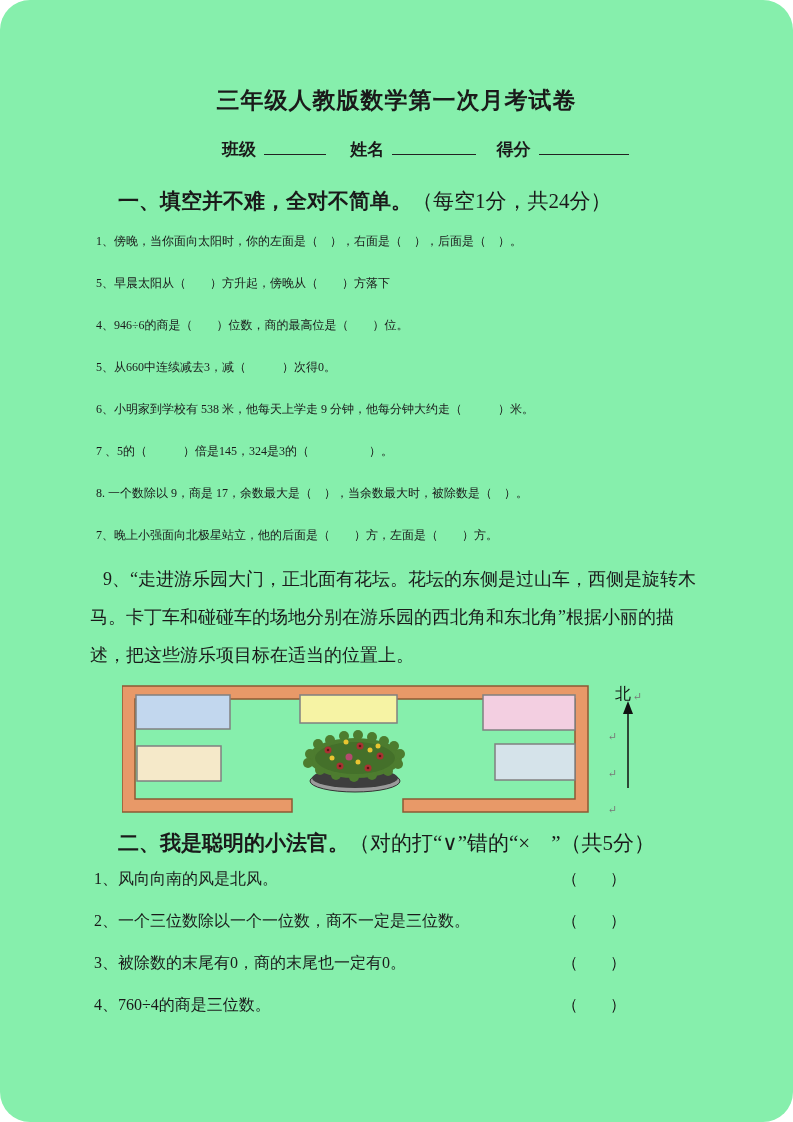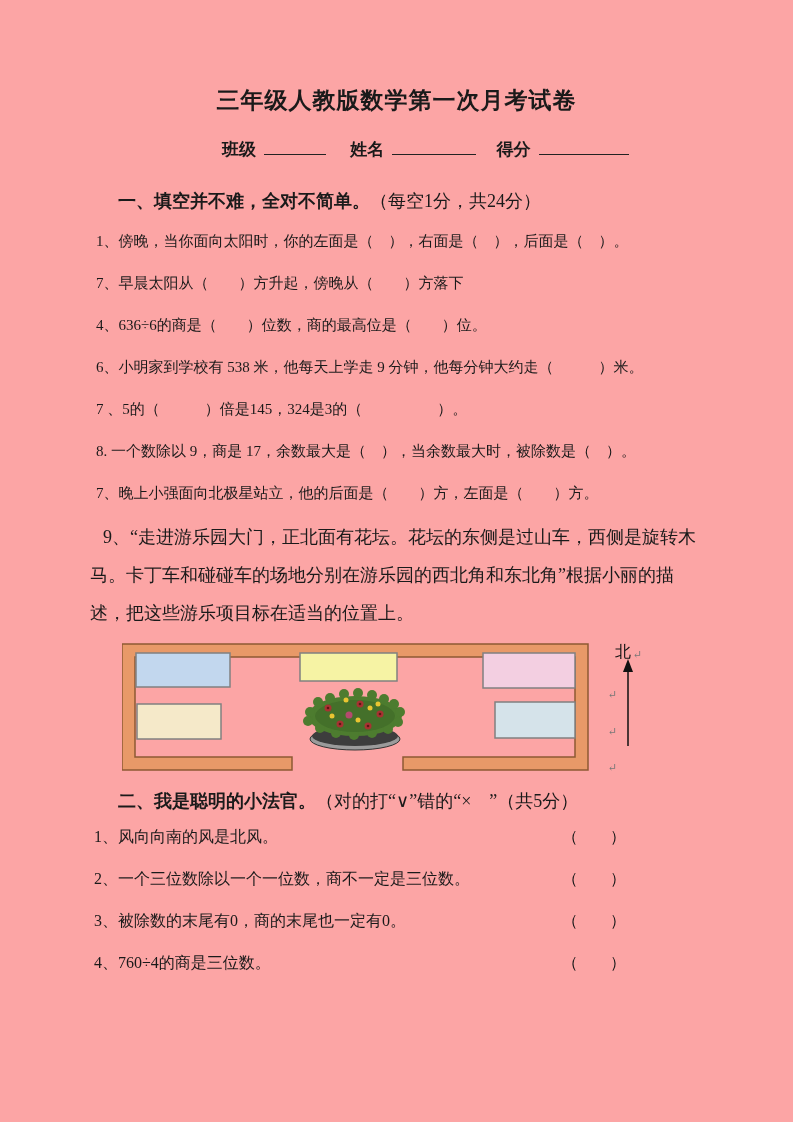--- a/index.html
+++ b/index.html
@@ -2,24 +2,25 @@
 <html><head>
 <meta charset="utf-8">
 <style>
   * { margin: 0; padding: 0; box-sizing: border-box; }
   html, body { background: #ffffff; }
   .page {
     position: relative;
     width: 793px;
     height: 1122px;
     margin: 0 auto;
-    background: #fca5a5;
+    background: #86efac;
     color: #1a1a1a;
     font-family: "Liberation Serif", "DejaVu Serif", serif;
     overflow: hidden;
+    border-radius: 30px;
   }
   .title {
     margin-top: 85px;
     text-align: center;
     font-size: 23px;
     font-weight: bold;
     letter-spacing: 1px;
   }
   .info-line {
     margin: 22px 0 0 210px;
@@ -34,29 +35,29 @@
     border-bottom: 1px solid #222;
     height: 15px;
     vertical-align: baseline;
     margin-right: 8px;
   }
   .w60 { width: 62px; }
   .w83 { width: 84px; }
   .w88 { width: 90px; }
   .sec-heading {
     margin-left: 118px;
-    font-size: 18px;
+    font-size: 21px;
     line-height: 26px;
   }
   .sec-heading .bold { font-weight: bold; }
   .s1-head { margin-top: 28px; }
   .questions { margin-top: 6px; }
   .q-line {
     margin-left: 96px;
-    font-size: 15px;
+    font-size: 12px;
     line-height: 42px;
     white-space: nowrap;
   }
   .q-para {
     margin-left: 90px;
     width: 608px;
     font-size: 18px;
     line-height: 38px;
     text-indent: 13px;
     margin-top: 4px;
@@ -94,22 +95,23 @@
     <span class="info-field">姓名</span><span class="blank-line w83"></span>
     <span class="info-field" style="margin-left:8px">得分</span><span class="blank-line w88"></span>
   </div>
 
   <div class="sec-heading s1-head">
     <span class="bold">一、填空并不难，全对不简单。</span><span>（每空1分，共24分）</span>
   </div>
 
   <div class="questions">
     <div class="q-line">1、傍晚，当你面向太阳时，你的左面是（　），右面是（　），后面是（　）。</div>
-    <div class="q-line">7、早晨太阳从（　　）方升起，傍晚从（　　）方落下</div>
-    <div class="q-line">4、636÷6的商是（　　）位数，商的最高位是（　　）位。</div>
+    <div class="q-line">5、早晨太阳从（　　）方升起，傍晚从（　　）方落下</div>
+    <div class="q-line">4、946÷6的商是（　　）位数，商的最高位是（　　）位。</div>
+    <div class="q-line">5、从660中连续减去3，减（　　　）次得0。</div>
     <div class="q-line">6、小明家到学校有 538 米，他每天上学走 9 分钟，他每分钟大约走（　　　）米。</div>
     <div class="q-line">7 、5的（　　　）倍是145，324是3的（　　　　　）。</div>
     <div class="q-line">8.  一个数除以 9，商是 17，余数最大是（　），当余数最大时，被除数是（　）。</div>
     <div class="q-line">7、晚上小强面向北极星站立，他的后面是（　　）方，左面是（　　）方。</div>
     <div class="q-para">9、“走进游乐园大门，正北面有花坛。花坛的东侧是过山车，西侧是旋转木马。卡丁车和碰碰车的场地分别在游乐园的西北角和东北角”根据小丽的描述，把这些游乐项目标在适当的位置上。</div>
   </div>
 
   <div class="figure">
     <svg width="545" height="140" viewBox="0 0 545 140">
 

